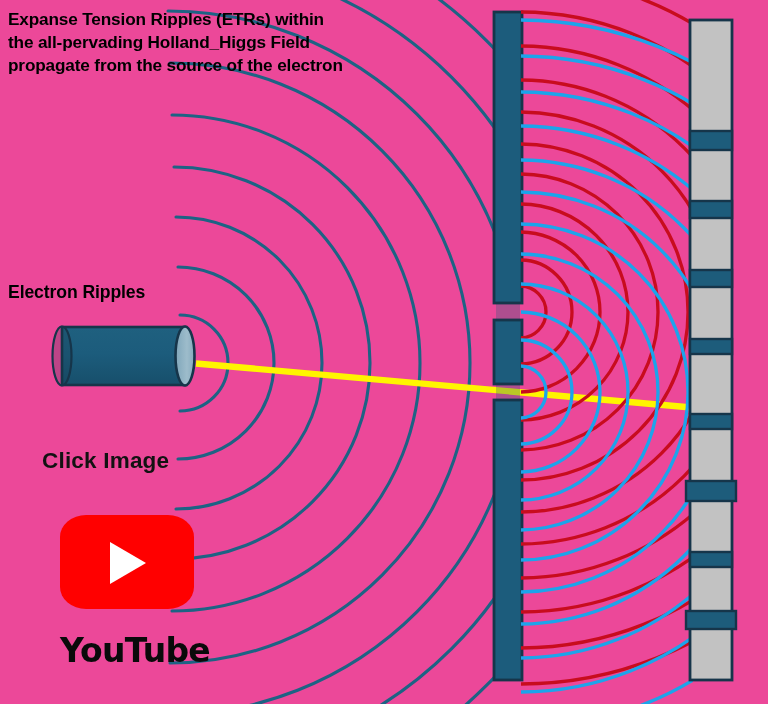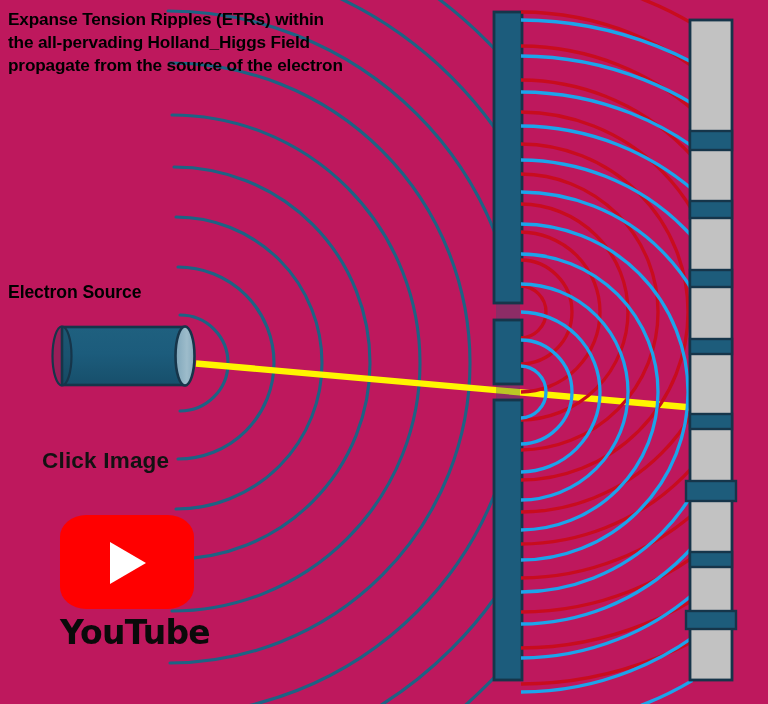--- a/index.html
+++ b/index.html
@@ -5,21 +5,21 @@
 <style>
   html, body {
     margin: 0;
     padding: 0;
     background: #ffffff;
   }
   #stage {
     position: relative;
     width: 768px;
     height: 704px;
-    background: #be185d;
+    background: #ec4899;
     overflow: hidden;
     font-family: "Liberation Sans", sans-serif;
   }
   #diagram-svg {
     position: absolute;
     left: 0;
     top: 0;
     width: 768px;
     height: 704px;
   }
@@ -74,21 +74,21 @@
     position: absolute;
     left: 50px;
     top: 27px;
     width: 0;
     height: 0;
     border-left: 36px solid #ffffff;
     border-top: 21px solid transparent;
     border-bottom: 21px solid transparent;
   }
   #yt-wordmark {
-    margin-top: 4px;
+    margin-top: 22px;
     text-align: center;
     font-size: 33px;
     font-weight: bold;
     color: #0a0a0a;
     letter-spacing: -0.8px;
     font-family: "DejaVu Sans", sans-serif;
   }
 </style>
 </head>
 <body>
@@ -183,21 +183,21 @@
       <rect x="690" y="339" width="42" height="15" fill="#1D5C7B" stroke="#16354A" stroke-width="2.4"></rect>
       <rect x="690" y="414" width="42" height="15" fill="#1D5C7B" stroke="#16354A" stroke-width="2.4"></rect>
       <rect x="686" y="481" width="50" height="20" fill="#1D5C7B" stroke="#16354A" stroke-width="2.4"></rect>
       <rect x="690" y="552" width="42" height="15" fill="#1D5C7B" stroke="#16354A" stroke-width="2.4"></rect>
       <rect x="686" y="611" width="50" height="18" fill="#1D5C7B" stroke="#16354A" stroke-width="2.4"></rect>
     </g>
   </svg>
 
   <div class="overlay-text" id="title-block">Expanse Tension Ripples (ETRs) within the all-pervading Holland_Higgs Field propagate from the source of the electron</div>
 
-  <div class="overlay-text" id="source-label">Electron Source</div>
+  <div class="overlay-text" id="source-label">Electron Ripples</div>
 
   <div class="overlay-text" id="click-image-label">Click Image</div>
 
   <div class="overlay-text" id="yt-block">
     <div id="yt-badge">
       <div id="yt-play"></div>
     </div>
     <div id="yt-wordmark">YouTube</div>
   </div>
 

